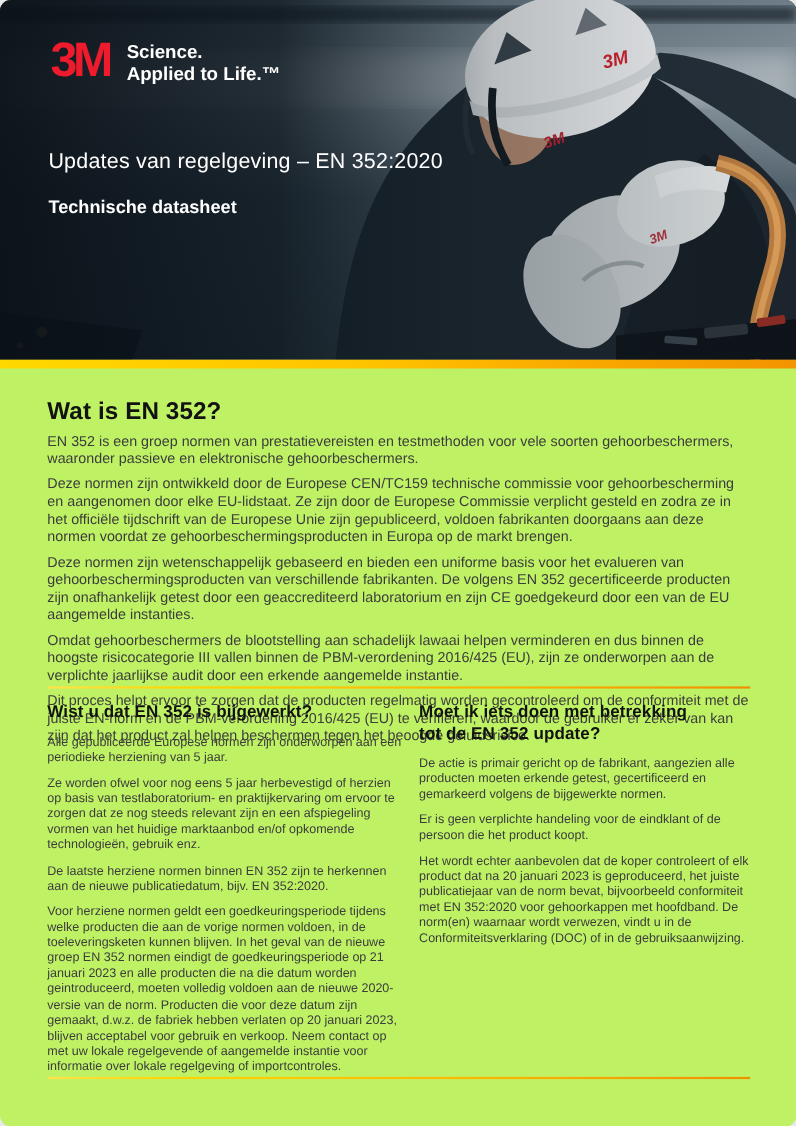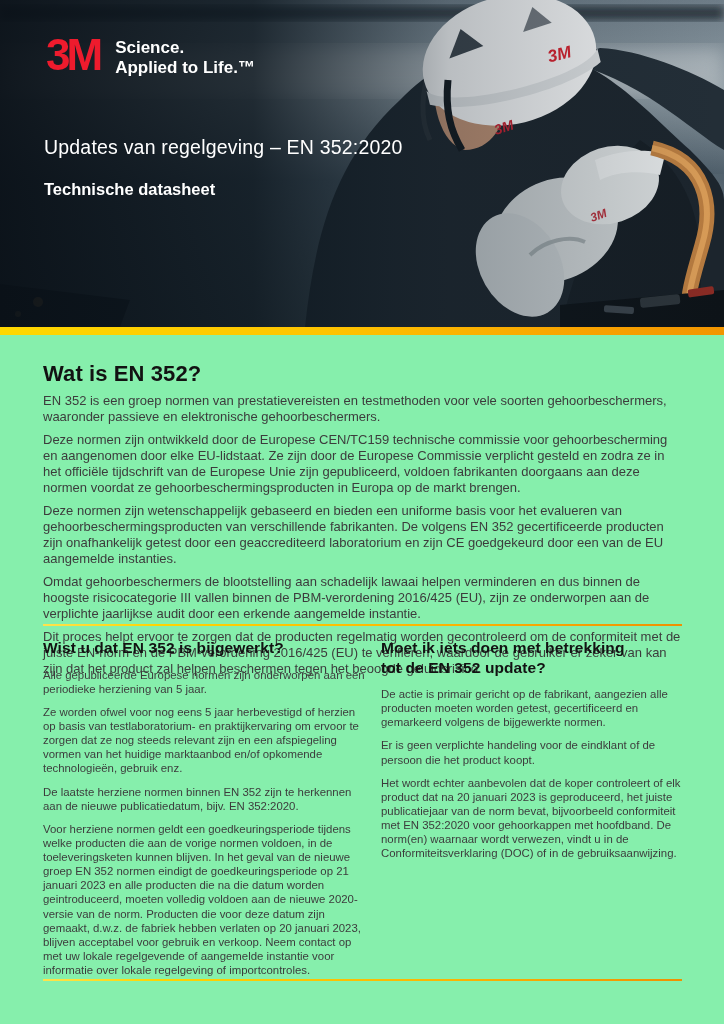--- a/index.html
+++ b/index.html
@@ -1,20 +1,20 @@
 <!DOCTYPE html>
 <html><head>
 <meta charset="utf-8">
 <style>
   * { margin:0; padding:0; box-sizing:border-box; }
   html,body { background:#e9e9e9; }
   body { font-family:"Liberation Sans","DejaVu Sans",sans-serif; }
   .page {
     position:relative; width:724px; height:1024px; margin:0 auto;
-    background:#86efac; overflow:hidden;
+    background:#bef264; overflow:hidden;border-radius:10px;
   }
 
   
   .hero { position:absolute; top:0; left:0; width:724px; height:327px; overflow:hidden; background:#2b3944; }
   .hero svg { position:absolute; top:0; left:0; width:100%; height:100%; }
 
   .logo-row { position:absolute; top:36px; left:46px; display:flex; align-items:flex-start; }
   .logo-3m {
     color:#ee1b2d; font-weight:900; font-size:44px; line-height:0.85;
     letter-spacing:-4px; font-stretch:condensed;
@@ -164,21 +164,21 @@
       <p>Alle gepubliceerde Europese normen zijn onderworpen aan een periodieke herziening van 5 jaar.</p>
       <p>Ze worden ofwel voor nog eens 5 jaar herbevestigd of herzien op basis van testlaboratorium- en praktijkervaring om ervoor te zorgen dat ze nog steeds relevant zijn en een afspiegeling vormen van het huidige marktaanbod en/of opkomende technologieën, gebruik enz.</p>
       <p>De laatste herziene normen binnen EN 352 zijn te herkennen aan de nieuwe publicatiedatum, bijv. EN 352:2020.</p>
       <p>Voor herziene normen geldt een goedkeuringsperiode tijdens welke producten die aan de vorige normen voldoen, in de toeleveringsketen kunnen blijven. In het geval van de nieuwe groep EN 352 normen eindigt de goedkeuringsperiode op 21 januari 2023 en alle producten die na die datum worden geintroduceerd, moeten volledig voldoen aan de nieuwe 2020-versie van de norm. Producten die voor deze datum zijn gemaakt, d.w.z. de fabriek hebben verlaten op 20 januari 2023, blijven acceptabel voor gebruik en verkoop. Neem contact op met uw lokale regelgevende of aangemelde instantie voor informatie over lokale regelgeving of importcontroles.</p>
     </div>
     <div class="col-right">
       <div class="col-heading">
         <div>Moet ik iets doen met betrekking</div>
         <div>tot de EN 352 update?</div>
       </div>
-      <p>De actie is primair gericht op de fabrikant, aangezien alle producten moeten worden getest, gecertificeerd en gemarkeerd volgens de bijgewerkte normen.</p>
+      <p>De actie is primair gericht op de fabrikant, aangezien alle producten moeten erkende getest, gecertificeerd en gemarkeerd volgens de bijgewerkte normen.</p>
       <p>Er is geen verplichte handeling voor de eindklant of de persoon die het product koopt.</p>
       <p>Het wordt echter aanbevolen dat de koper controleert of elk product dat na 20 januari 2023 is geproduceerd, het juiste publicatiejaar van de norm bevat, bijvoorbeeld conformiteit met EN 352:2020 voor gehoorkappen met hoofdband. De norm(en) waarnaar wordt verwezen, vindt u in de Conformiteitsverklaring (DOC) of in de gebruiksaanwijzing.</p>
     </div>
   </div>
 
   <hr class="rule rule-bottom">
 
 </div>
 
 </body></html>

